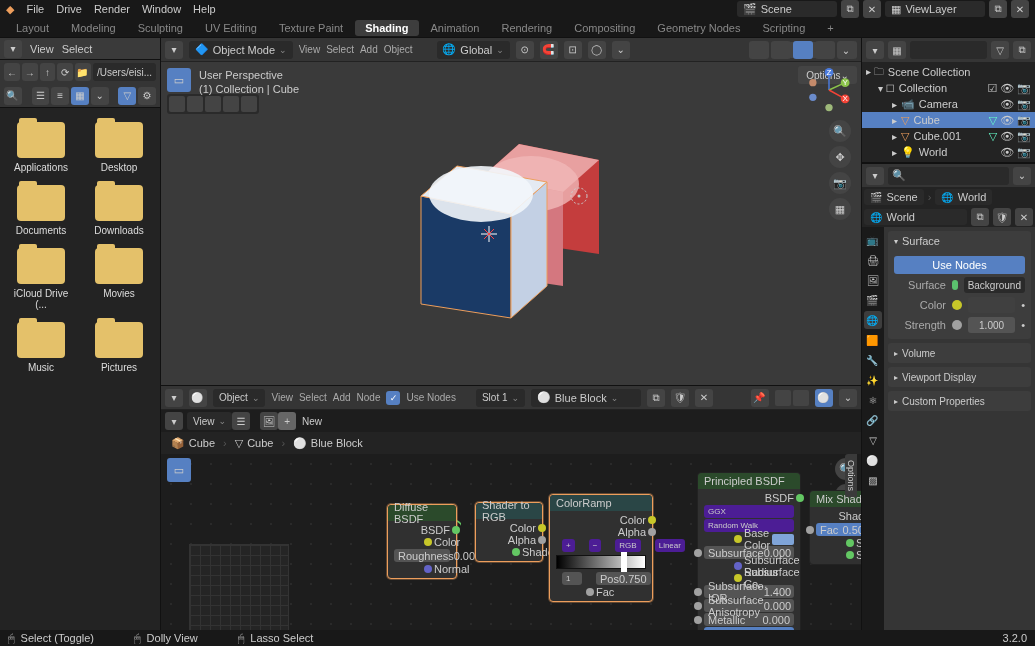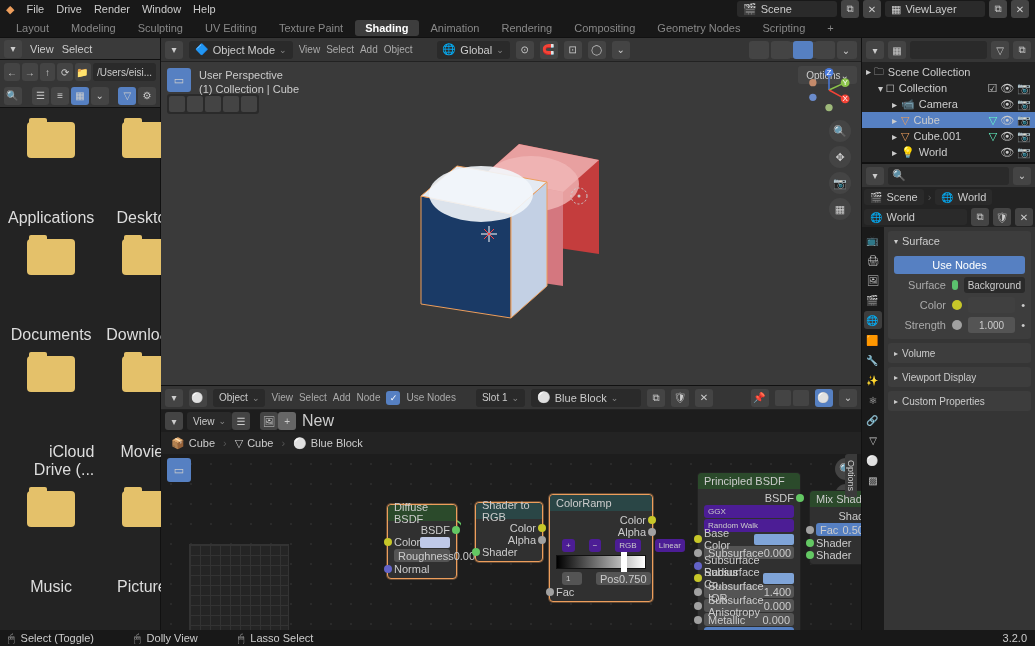--- a/index.html
+++ b/index.html
@@ -15,21 +15,21 @@
 .fb-header { height: 22px; background: #3a3a3a; display: flex; align-items: center; padding: 0 4px; gap: 8px; border-bottom: 1px solid #111; }
 .fb-toolbar { height: 24px; background: #353535; display: flex; align-items: center; padding: 0 4px; gap: 2px; }
 .fb-toolbar2 { height: 24px; background: #353535; display: flex; align-items: center; padding: 0 4px; gap: 2px; border-bottom: 1px solid #111; }
 .fb-icon-btn { width: 18px; height: 18px; background: #444; border-radius: 3px; display: flex; align-items: center; justify-content: center; font-size: 10px; }
 .fb-icon-btn.active { background: #5680c2; }
 .fb-path { background: #2a2a2a; height: 18px; flex: 1; padding: 0 4px; border-radius: 3px; display: flex; align-items: center; font-size: 10px; }
 .folder-grid { flex: 1; padding: 10px 4px; display: grid; grid-template-columns: repeat(2, 1fr); gap: 4px; align-content: start; }
 .folder-item { display: flex; flex-direction: column; align-items: center; gap: 4px; padding: 4px; }
 .folder-icon { width: 48px; height: 36px; background: #e4c16a; border-radius: 4px; position: relative; }
 .folder-icon::before { content: ""; position: absolute; top: -4px; left: 2px; width: 18px; height: 6px; background: #e4c16a; border-radius: 2px 2px 0 0; }
-.folder-label { font-size: 16px; text-align: right; color: #ddd; margin-top: 47px; }
+.folder-label { font-size: 10px; text-align: center; color: #ddd; }
 .middle-col { flex: 1; display: flex; flex-direction: column; }
 .viewport { height: 348px; background: #3a3a3a; position: relative; border-bottom: 1px solid #111; }
 .vp-header { height: 24px; background: #353535; display: flex; align-items: center; padding: 0 4px; gap: 6px; border-bottom: 1px solid #222; }
 .vp-hdr-txt { font-size: 10px; color: #aaa; }
 .vp-sel { height: 18px; padding: 0 6px; background: #2a2a2a; border-radius: 3px; display: flex; align-items: center; gap: 4px; font-size: 10px; }
 .vp-sel::after { content: "⌄"; font-size: 9px; color: #888; }
 .vp-toolbar-left { position: absolute; left: 6px; top: 30px; display: flex; flex-direction: column; gap: 2px; }
 .tool-btn { width: 24px; height: 24px; background: #444; border-radius: 3px; display: flex; align-items: center; justify-content: center; }
 .tool-btn.active { background: #5680c2; }
 .vp-info { position: absolute; left: 38px; top: 30px; font-size: 10px; color: #fff; line-height: 14px; }
@@ -51,21 +51,21 @@
 .ne-canvas { position: relative; height: calc(100% - 46px); background-image: radial-gradient(circle, #2a2a2a 1px, transparent 1px); background-size: 20px 20px; }
 .ne-tool-left { position: absolute; left: 6px; top: 4px; }
 .ne-right-icons { position: absolute; right: 4px; top: 4px; display: flex; flex-direction: column; gap: 4px; }
 .ne-preview { position: absolute; left: 28px; bottom: 8px; width: 100px; height: 100px; border: 1px solid #333; background: #252525; background-image: linear-gradient(#333 1px, transparent 1px), linear-gradient(90deg, #333 1px, transparent 1px); background-size: 10px 10px; }
 
 .node { position: absolute; background: #303030; border-radius: 4px; border: 1px solid #222; }
 .node.sel { border: 1px solid #ed9e5c; box-shadow: 0 0 0 1px #ed9e5c55; }
 .node-hdr { height: 16px; padding: 0 6px; font-size: 9px; display: flex; align-items: center; border-radius: 4px 4px 0 0; }
 .node-hdr.green { background: #2b4a2b; } .node-hdr.teal { background: #2a4646; }
 .node-body { padding: 3px 0; }
-.nrow { height: 12px; padding: 0 6px; font-size: 9px; display: flex; align-items: center; justify-content: space-between; color: #bbb; position: relative; }
+.nrow { height: 12px; padding: 0 6px; font-size: 9px; display: flex; align-items: center; justify-content: space-between; color: #bbb; position: relative; margin-left: 40px; }
 .nrow.out { justify-content: flex-end; }
 .nfield { height: 13px; margin: 1px 6px; background: #545454; border-radius: 3px; font-size: 8px; padding: 0 4px; display: flex; align-items: center; justify-content: space-between; }
 .nfield.blue { background: #5680c2; color: #fff; }
 .nfield.dark { background: #4c1d95; }
 .nswatch { width: 44px; height: 11px; background: #bfc9e8; border-radius: 2px; }
 .nswatch.blue { background: #7fa4d8; }
 .sock { width: 8px; height: 8px; border-radius: 4px; position: absolute; }
 .sock.l { left: -4px; } .sock.r { right: -4px; }
 .sock.shader { background: #63c763; } .sock.col { background: #c7c729; } .sock.val { background: #a1a1a1; } .sock.vec { background: #6363c7; }
 svg.wires { position: absolute; inset: 0; pointer-events: none; }
@@ -341,21 +341,21 @@
         <span class="fb-icon-btn active">⚪</span>
         <span class="fb-icon-btn">⌄</span>
       </div>
       <div style="display:flex; align-items:center;">
         <span class="fb-icon-btn" style="margin:2px 4px;">▾</span>
         <div class="vp-sel">View</div>
         <span class="fb-icon-btn">☰</span>
         <span style="flex:0 0 10px;"></span>
         <span class="fb-icon-btn">🖼</span>
         <span class="fb-icon-btn active" style="background:#666;">+ </span>
-        <span style="font-size:16px; padding:0 6px;">New</span>
+        <span style="font-size:10px; padding:0 6px;">New</span>
       </div>
       <div class="ne-breadcrumb">
         <span class="ne-bc-item">📦 <span>Cube</span></span>
         <span class="ne-bc-sep">›</span>
         <span class="ne-bc-item">▽ <span>Cube</span></span>
         <span class="ne-bc-sep">›</span>
         <span class="ne-bc-item">⚪ <span>Blue Block</span></span>
       </div>
       <div class="ne-canvas">
         <div class="ne-tool-left">

